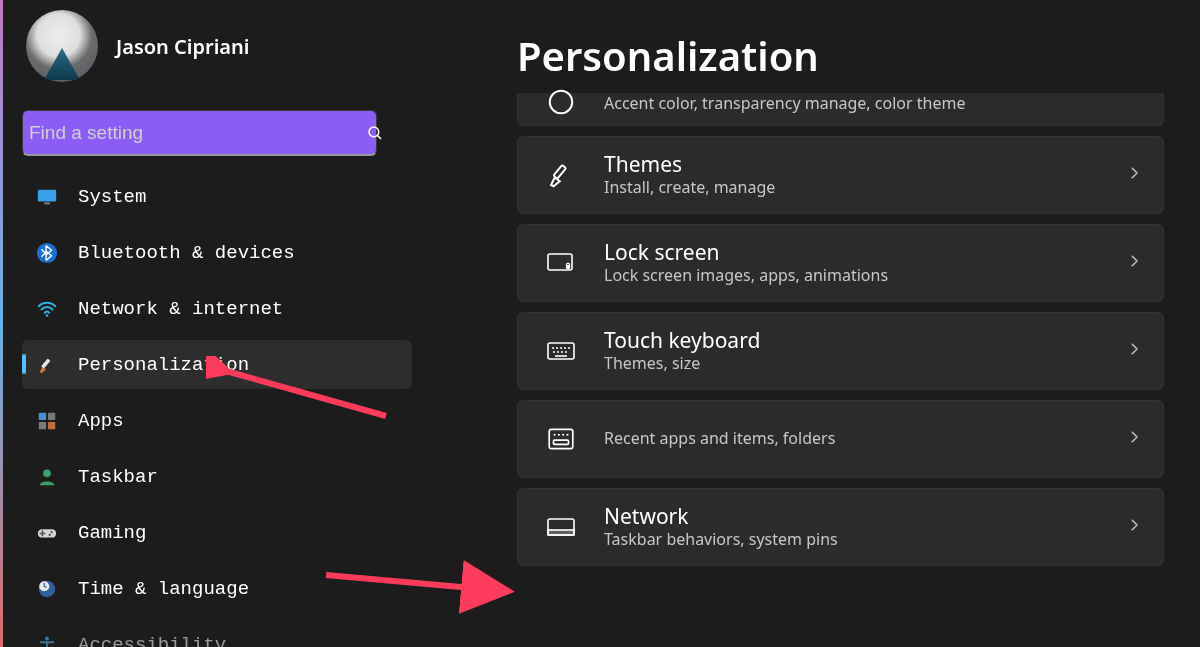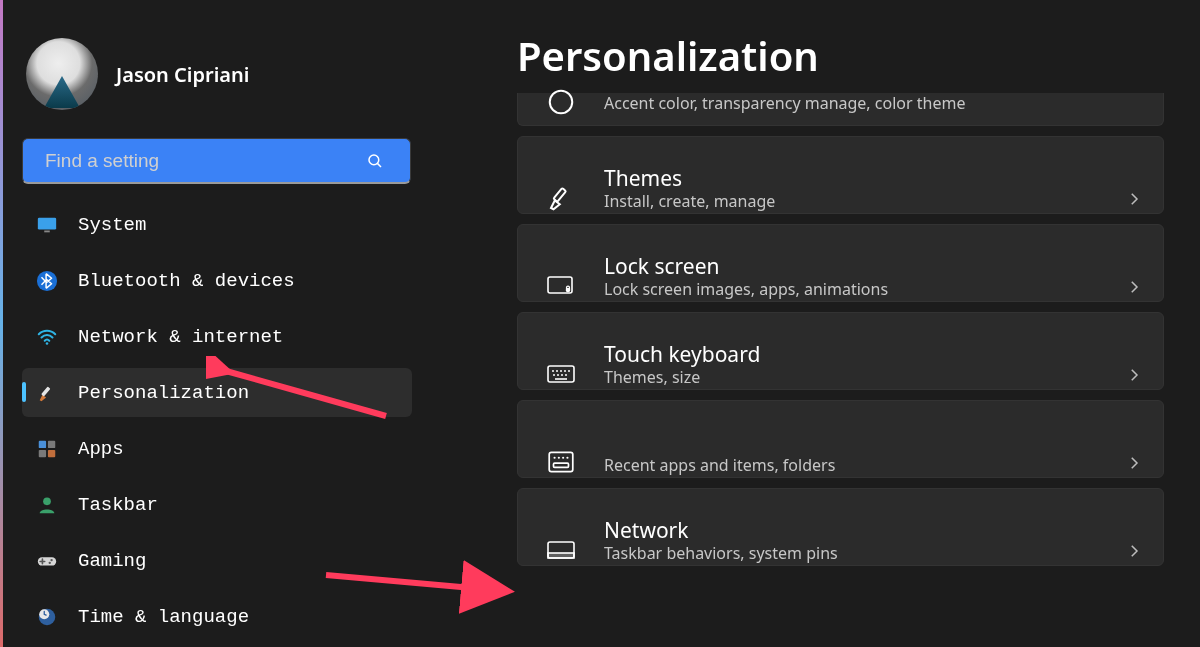--- a/index.html
+++ b/index.html
@@ -10,21 +10,20 @@
       width: 1200px;
       height: 647px;
       overflow: hidden;
       display: flex;
       position: relative;
     }
     .leftcol {
       width: 431px;
       padding: 0 16px 0 22px;
       position: relative;
-      margin-top: 28px;
     }
     .profile {
       display: flex;
       align-items: center;
       gap: 18px;
       padding: 10px 0 24px 4px;
     }
     .avatar {
       width: 72px;
       height: 72px;
@@ -43,27 +42,27 @@
     }
     .username {
       font-size: 20px;
       font-weight: 600;
     }
     .searchwrap {
       position: relative;
       margin: 4px 0 16px 0;
     }
     .searchbox {
-      width: 389px;
+      width: 355px;
       height: 46px;
-      background: #3b82f6;
+      background: #8b5cf6;
       border: 1px solid #3a3a3a;
       border-bottom: 2px solid #9a9a9a;
       border-radius: 6px;
-      padding: 0 44px 0 22px;
+      padding: 0 44px 0 6px;
       color: #ffffff;
       font-size: 19px;
       outline: none;
     }
     .searchbox::placeholder { color: #d0d0d0; }
     .searchicon {
       position: absolute;
       right: 52px; 
       top: 50%;
       transform: translateY(-50%);
@@ -117,21 +116,21 @@
       font-size: 40px;
       font-weight: 600;
       margin-bottom: 6px;
     }
     .cardlist { margin-top: 10px; }
     .card, .card-partial {
       background: #2b2b2b;
       border: 1px solid #333333;
       border-radius: 6px;
       display: flex;
-      align-items: flex-end;
+      align-items: center;
       padding: 0 20px 0 28px;
       margin-bottom: 10px;
       cursor: pointer;
       gap: 28px;
       min-height: 78px;
     }
     .card-partial {
       min-height: 33px;
       border-top:none;
       border-top-left-radius:0;

